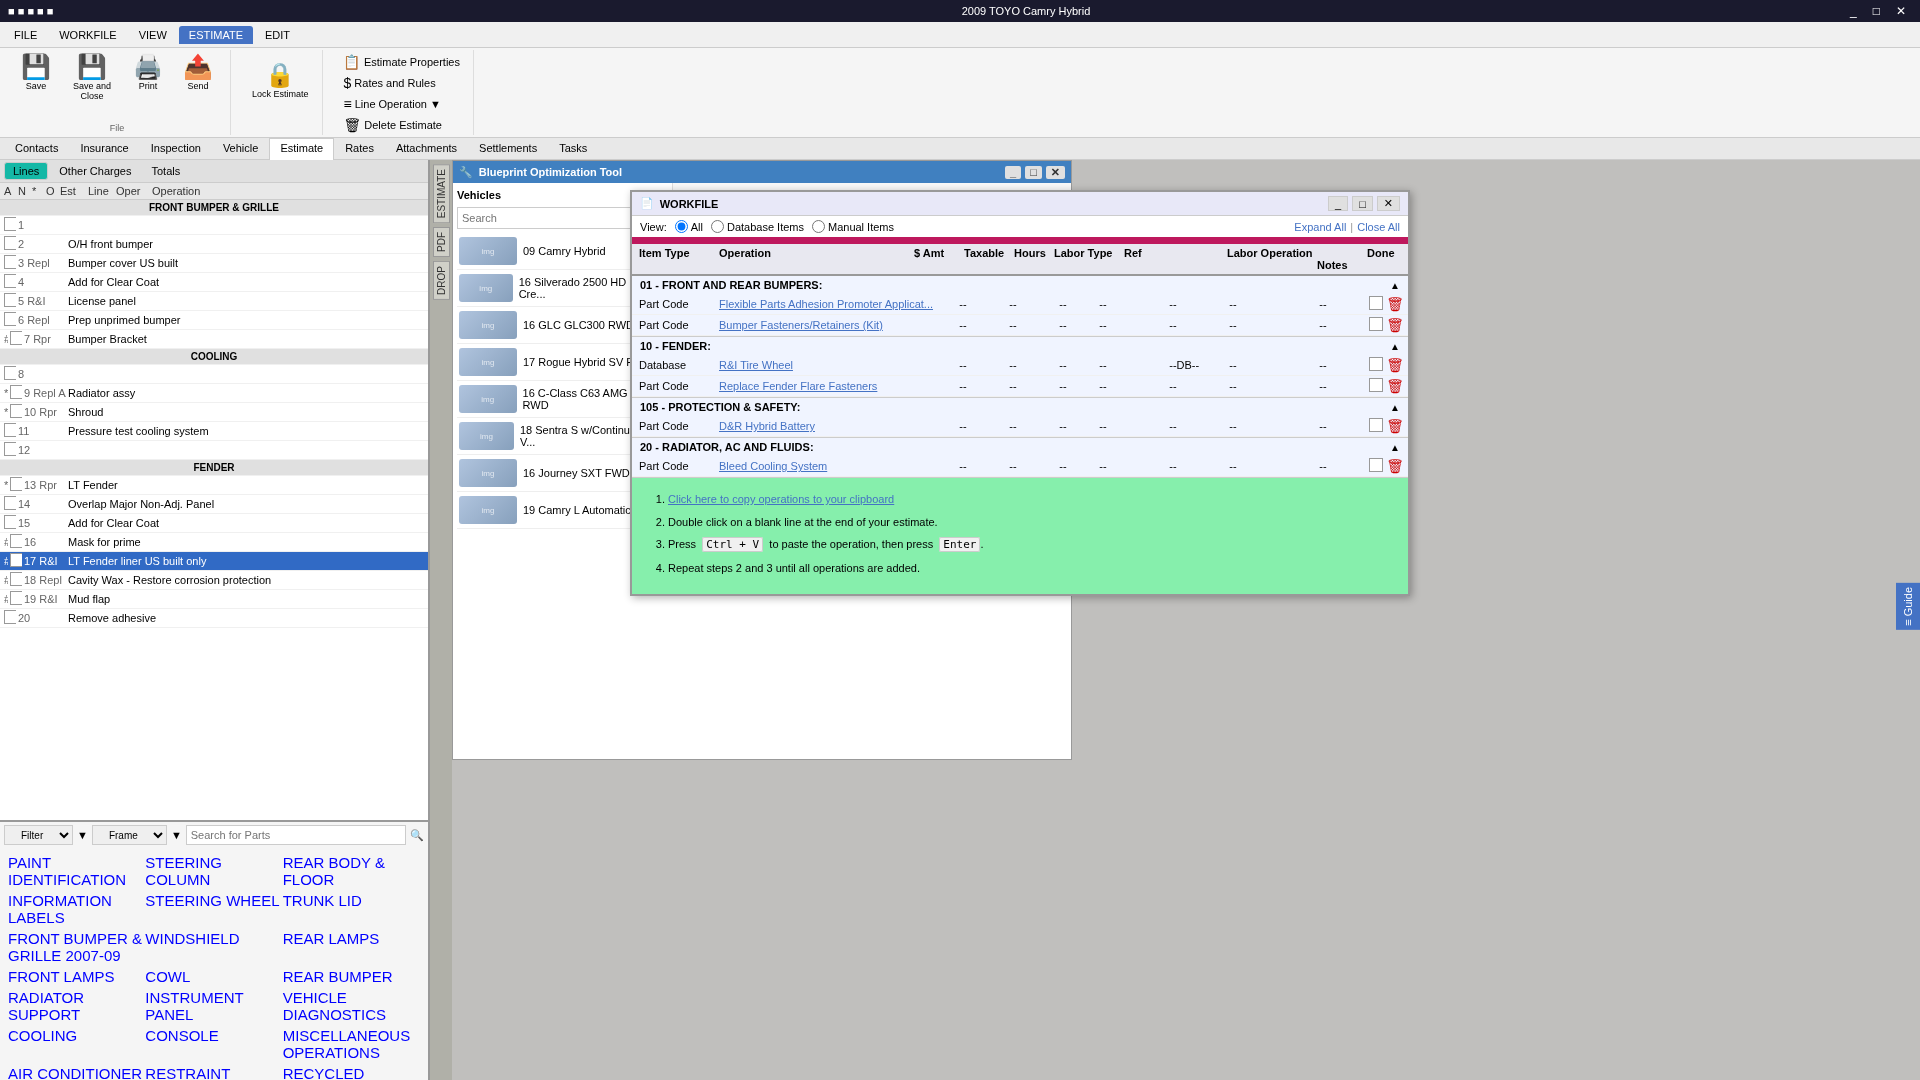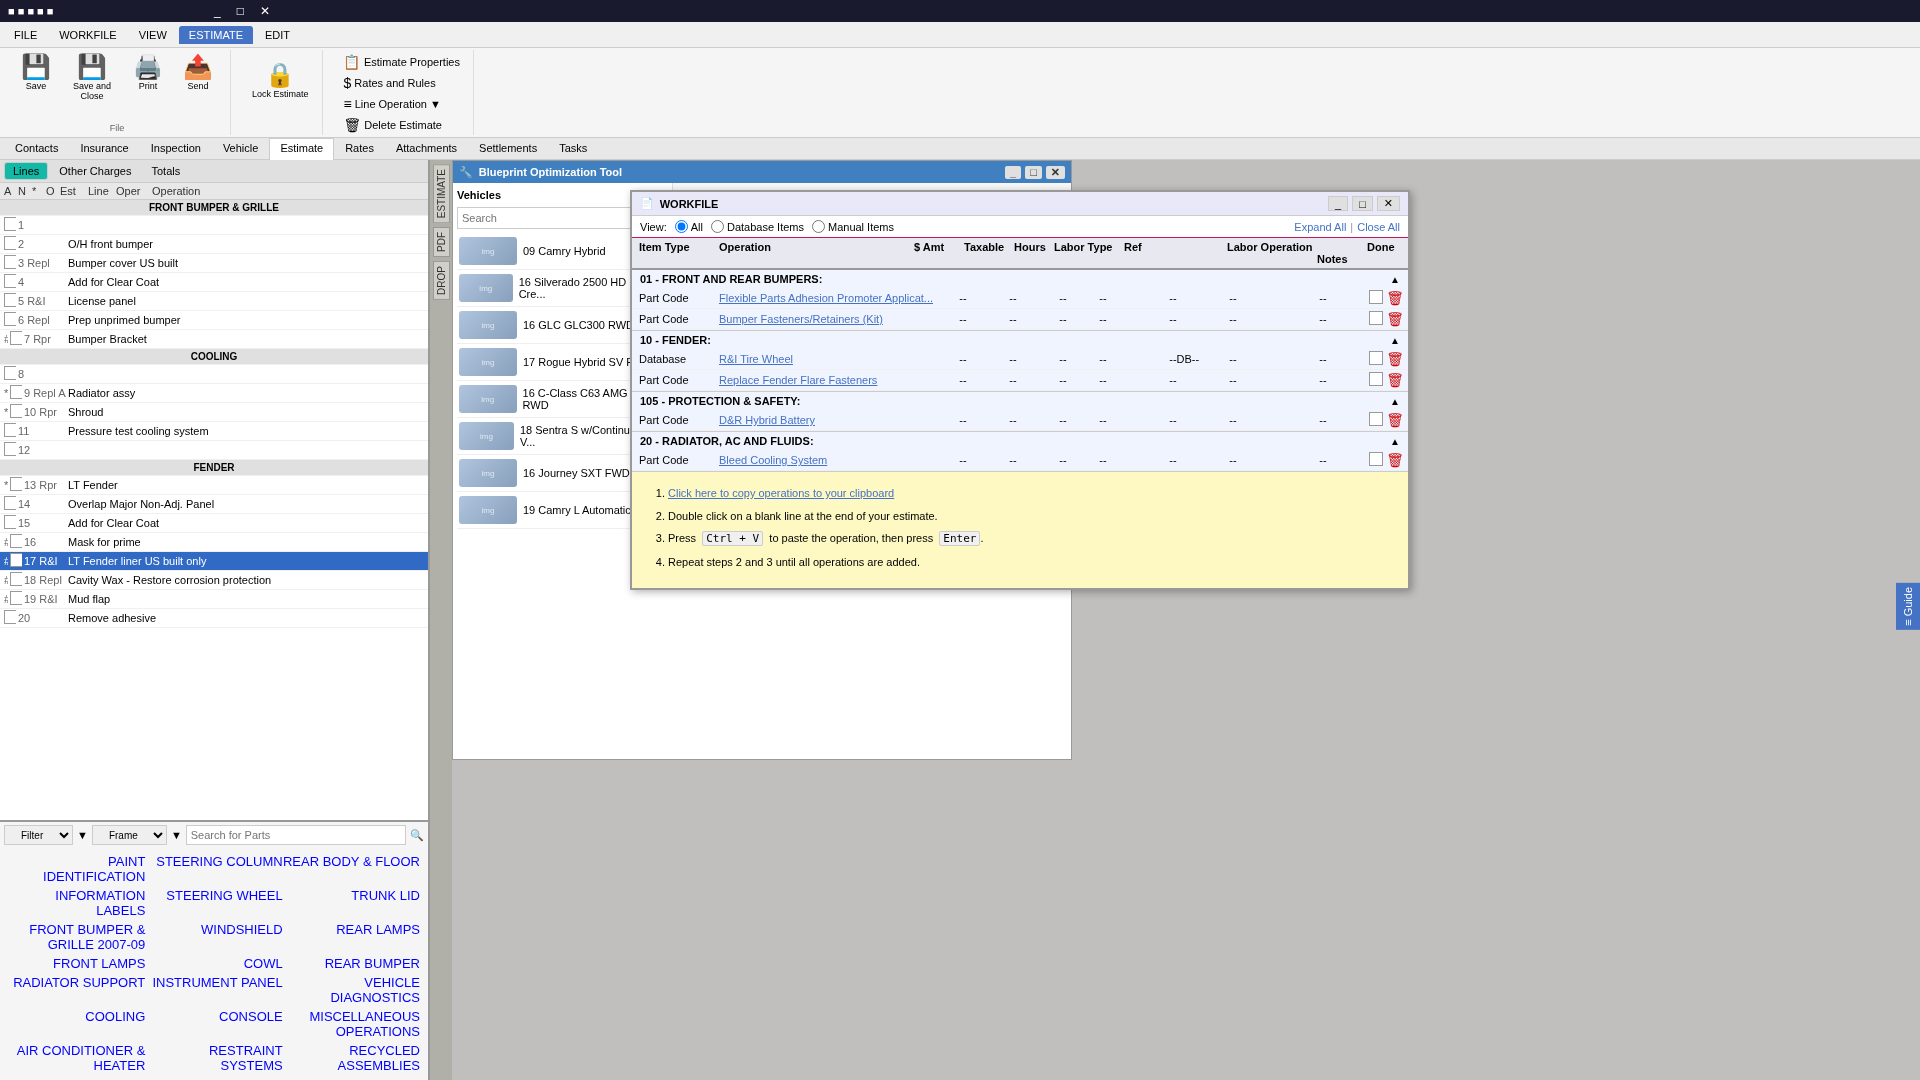--- a/index.html
+++ b/index.html
@@ -57,55 +57,55 @@
 
     
     .bottom-panel { border-top: 2px solid #999; background: #f5f5f5; }
     .bottom-tabs { display: flex; background: #ddd; border-bottom: 1px solid #ccc; gap: 2px; padding: 2px 4px; }
     .bot-tab { padding: 2px 8px; cursor: pointer; font-size: 11px; border: 1px solid transparent; border-radius: 3px; }
     .bot-tab.active { background: white; border-color: #ccc; }
     .search-row { display: flex; align-items: center; padding: 3px 4px; gap: 4px; }
     .search-input { flex: 1; height: 20px; border: 1px solid #ccc; padding: 0 4px; font-size: 11px; }
     .filter-select { height: 20px; border: 1px solid #ccc; padding: 0 12px; font-size: 10px; }
     .parts-grid { display: grid; grid-template-columns: 1fr 1fr 1fr; gap: 0; padding: 4px 8px; }
-    .part-cat { padding: 2px 0; font-size: 13px; color: #00f; text-decoration: none; cursor: pointer; text-align: right; }
+    .part-cat { padding: 2px 0; font-size: 15px; color: #00f; text-decoration: none; cursor: pointer; }
     .bp-title-bar { background: #4080c0; color: white; display: flex; align-items: center; padding: 2px 6px; height: 22px; font-size: 11px; font-weight: bold; }
     .bp-body { display: flex; flex: 1; }
     .bp-left { width: 220px; border-right: 1px solid #ddd; padding: 4px; display: flex; flex-direction: column; gap: 4px; }
     .bp-search { height: 22px; border: 1px solid #ccc; width: 100%; padding: 0 4px; font-size: 11px; }
     .bp-vehicles { flex: 1; overflow-y: auto; }
     .bp-vehicle-item { display: flex; align-items: center; gap: 6px; padding: 4px 2px; border-bottom: 1px solid #eee; cursor: pointer; }
 
     
     .workfile-panel { position: absolute; top: 30px; left: 200px; width: 780px; background: white; border: 2px solid #999; box-shadow: 2px 2px 8px rgba(0,0,0,0.3); z-index: 10; }
     .wf-title-bar { background: #e8e8f8; border-bottom: 1px solid #ccc; display: flex; align-items: center; padding: 2px 8px; height: 24px; font-size: 11px; font-weight: bold; }
     .wf-title-label { flex: 1; }
     .wf-controls { display: flex; gap: 4px; }
     .wf-btn { background: #e0e0e0; border: 1px solid #ccc; padding: 0 6px; cursor: pointer; font-size: 11px; }
 
-    .wf-view-row { display: flex; align-items: center; padding: 4px 8px; gap: 8px; border-bottom: 1px solid #be185d; font-size: 11px; }
+    .wf-view-row { display: flex; align-items: center; padding: 4px 8px; gap: 8px; border-bottom: 7px solid #be185d; font-size: 11px; }
     .wf-radio { display: flex; align-items: center; gap: 3px; cursor: pointer; }
     .wf-expand-links { margin-left: auto; display: flex; gap: 4px; color: #4472c4; cursor: pointer; }
     .wf-expand-links span { font-size: 11px; }
     .wf-expand-links .sep { color: #999; }
 
     .wf-col-headers { display: flex; background: #e8e8f0; border-bottom: 2px solid #999; padding: 2px 4px; font-size: 10px; font-weight: bold; }
     .wfh { padding: 1px 3px; overflow: hidden; white-space: nowrap; }
 
     .wf-body { overflow-y: auto; max-height: 380px; }
     .wf-section { background: #f0f4ff; border-bottom: 1px solid #ccc; }
     .wf-section-header { display: flex; align-items: center; padding: 3px 8px; font-weight: bold; font-size: 11px; cursor: pointer; }
     .wf-section-header .collapse-btn { margin-left: auto; font-size: 10px; cursor: pointer; }
     .wf-item-row { display: flex; align-items: center; padding: 2px 4px; border-bottom: 1px solid #f0f0f0; min-height: 20px; }
     .wfi { padding: 0 3px; overflow: hidden; white-space: nowrap; font-size: 11px; }
     .wf-link { color: #4472c4; text-decoration: underline; cursor: pointer; }
     .wf-checkbox { width: 14px; height: 14px; border: 1px solid #999; background: white; display: inline-block; }
     .wf-del { color: #c00; cursor: pointer; font-size: 14px; }
 
-    .wf-instructions { padding: 12px 16px; background: #fef9c3; font-size: 11px; line-height: 1.7; }
+    .wf-instructions { padding: 12px 16px; background: #86efac; font-size: 11px; line-height: 1.7; }
     .wf-instructions ol { padding-left: 20px; }
     .wf-instructions li { margin-bottom: 4px; }
     .wf-instr-link { color: #4472c4; text-decoration: underline; cursor: pointer; }
     .wf-kbd { background: #f0f0f0; border: 1px solid #ccc; border-radius: 2px; padding: 0 3px; font-family: monospace; }
 
     
     .car-img-placeholder { width: 58px; height: 28px; background: linear-gradient(135deg, #b0c4de, #87a0bc); border-radius: 3px; display: flex; align-items: center; justify-content: center; }
     .car-img-placeholder span { font-size: 8px; color: rgba(255,255,255,0.7); }
 
     
@@ -113,20 +113,21 @@
     ::-webkit-scrollbar-track { background: #f0f0f0; }
     ::-webkit-scrollbar-thumb { background: #aaa; border-radius: 4px; }
 
     .right-area { flex: 1; display: flex; flex-direction: column; position: relative; overflow: hidden; background: #c0bfbd; }
   </style>
 </head>
 <body>
 
 <div class="title-bar">
   <span style="min-width:200px;">■ ■ ■ ■ ■</span>
+  <span class="title-bar-center">2009 TOYO Camry Hybrid</span>
   <div class="title-bar-controls">
     <span>_</span>
     <span>□</span>
     <span>✕</span>
   </div>
 </div>
 
 <div class="app-wrapper">
 
   <div class="menu-bar">

